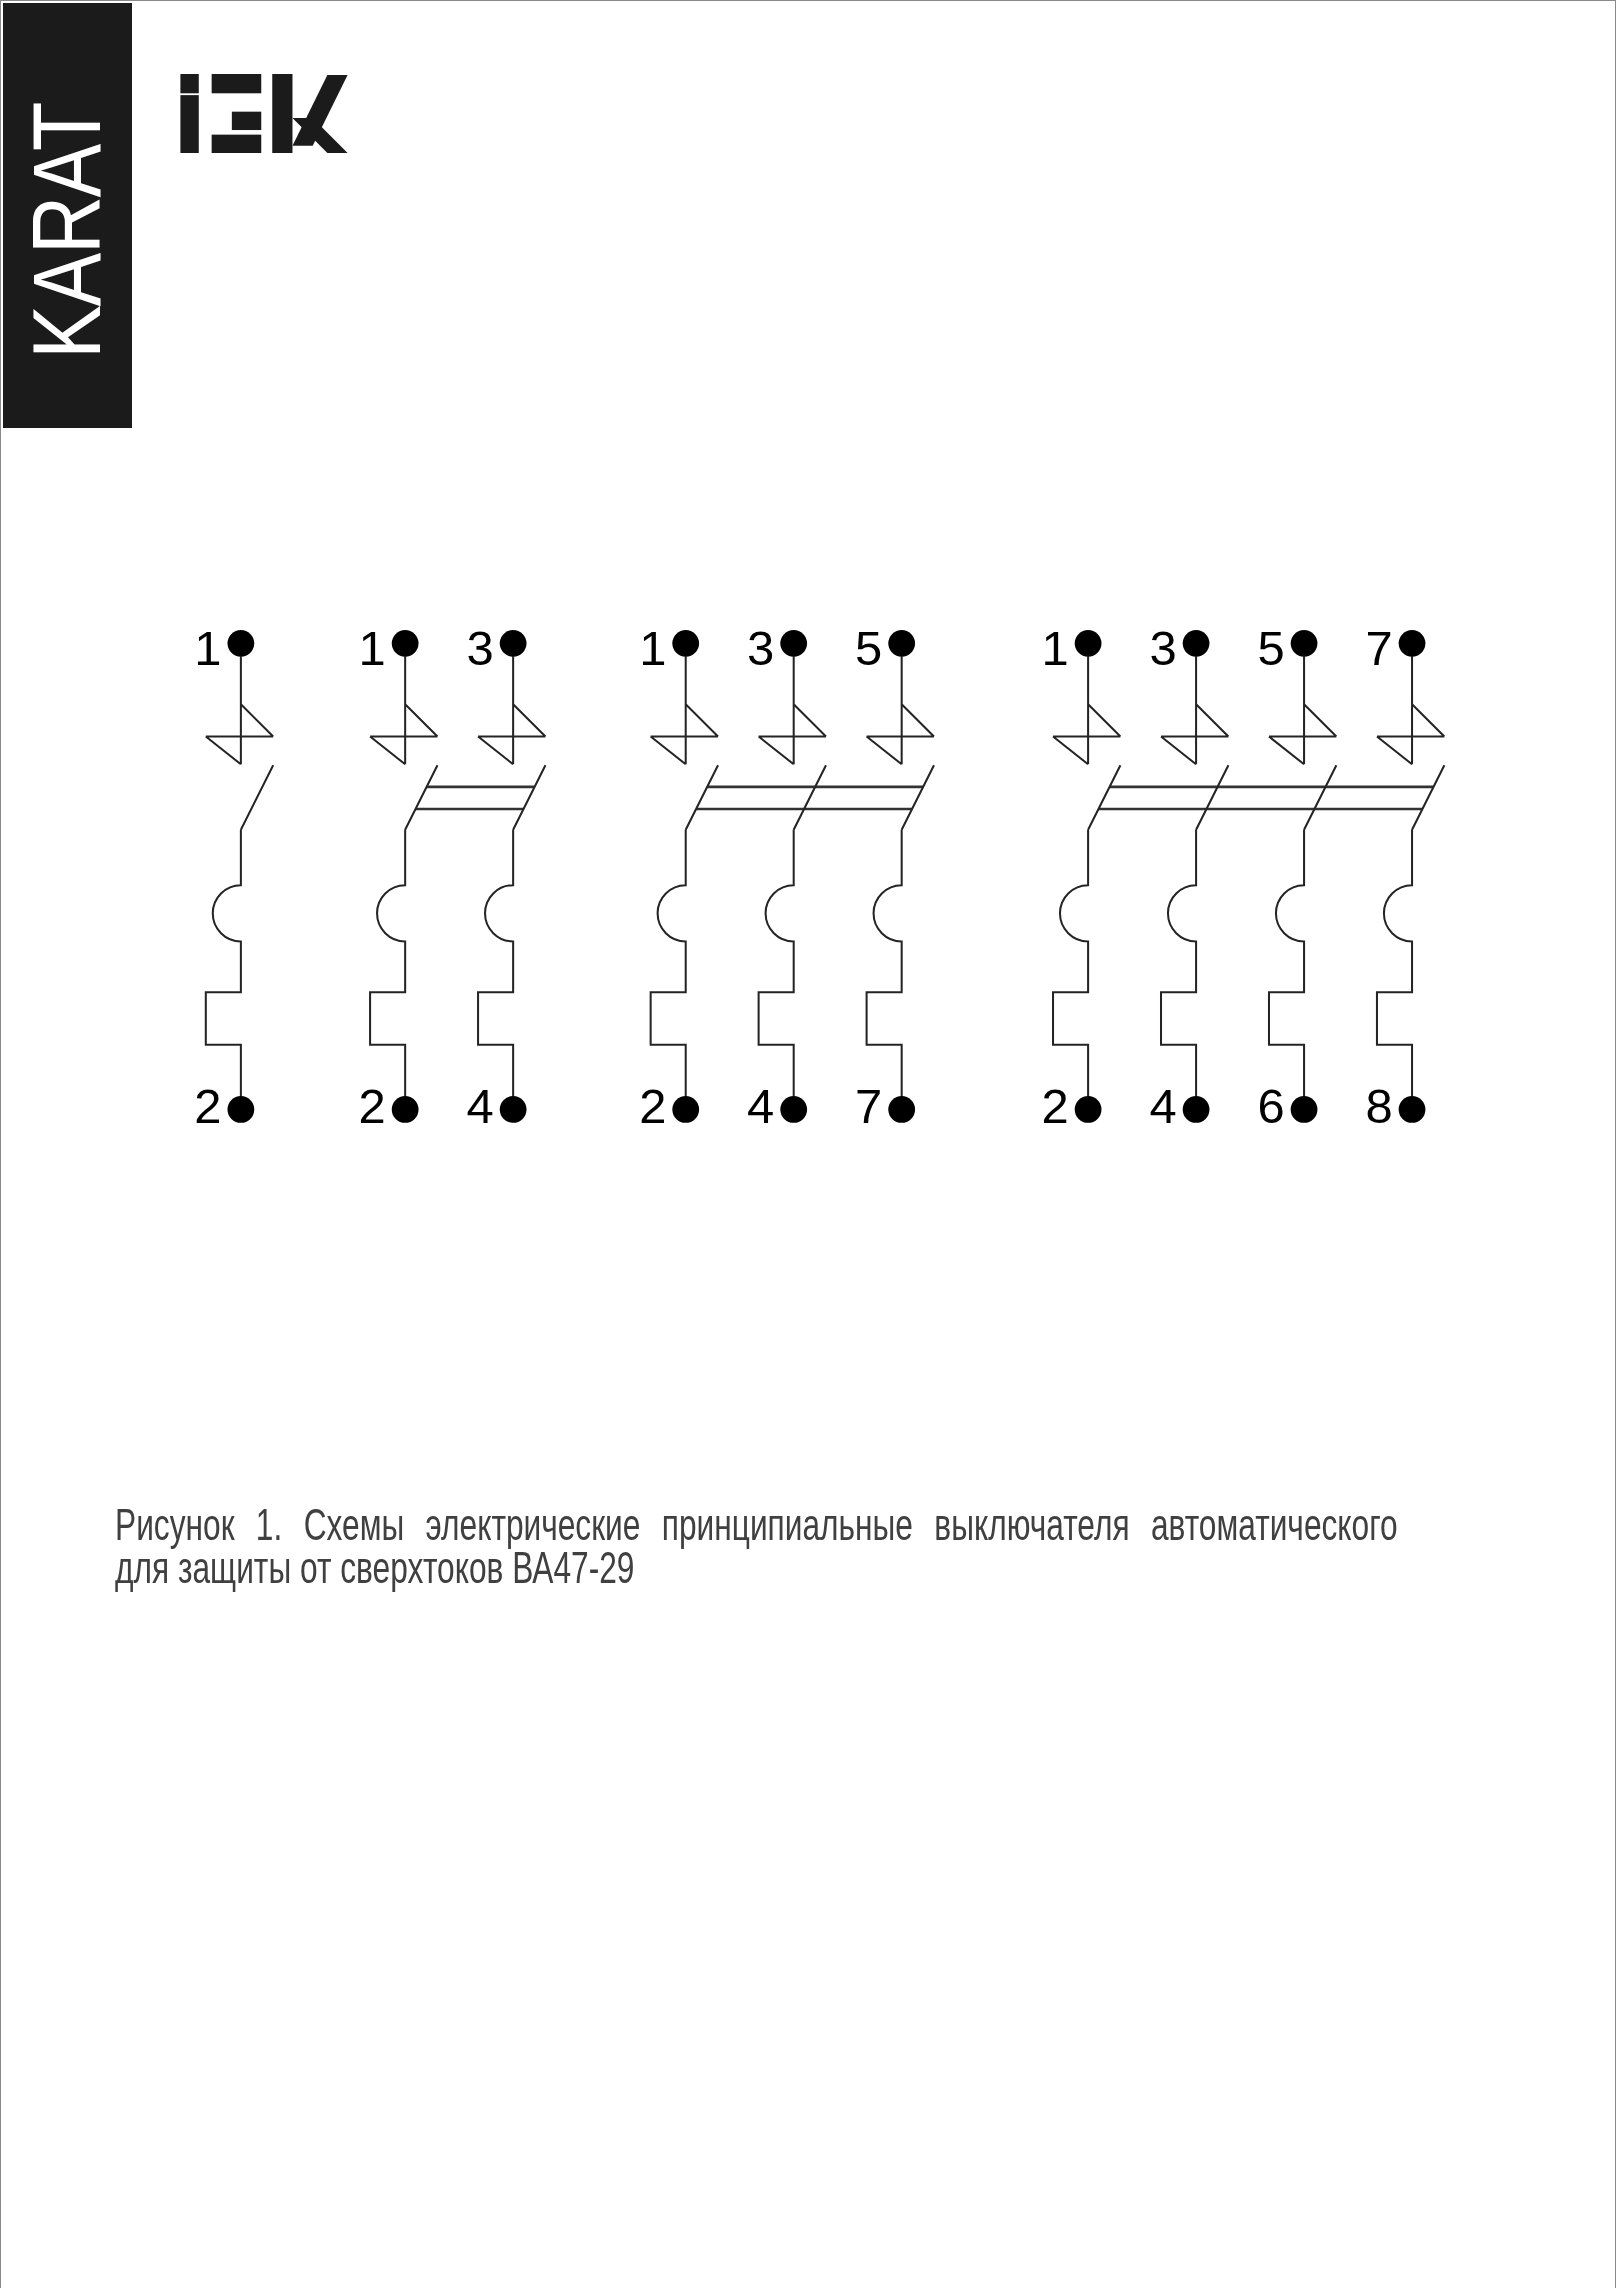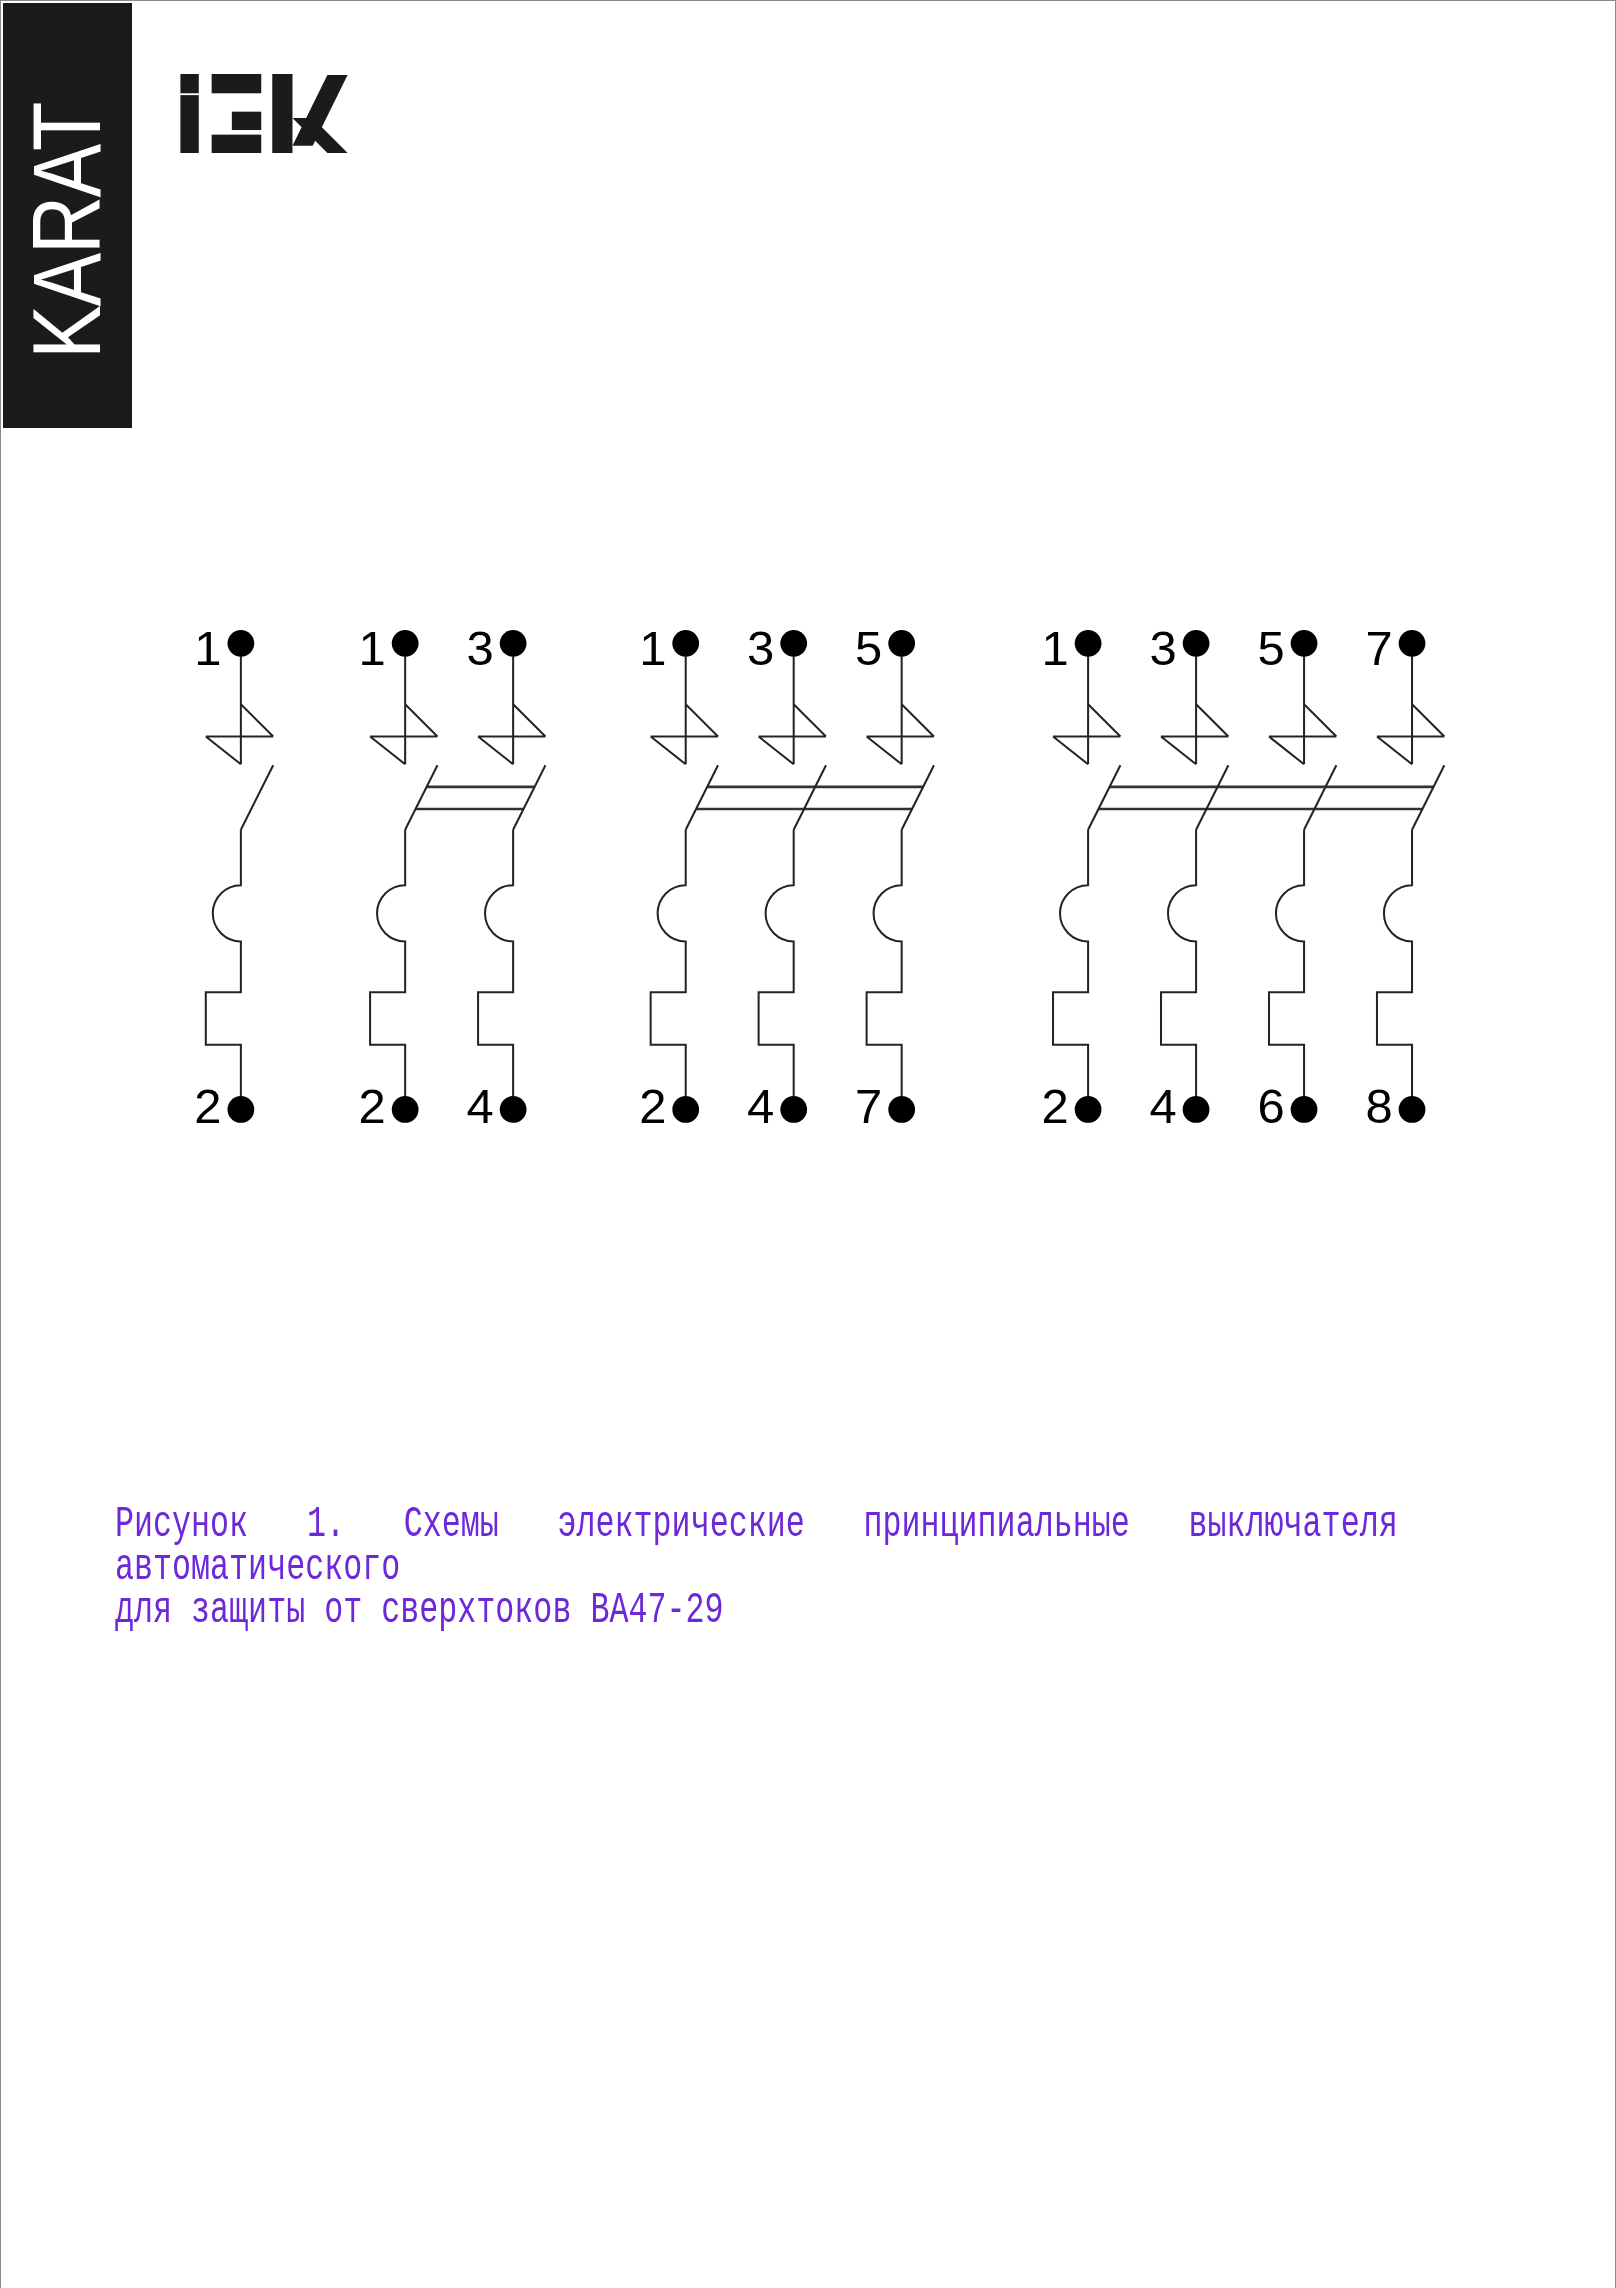--- a/index.html
+++ b/index.html
@@ -17,21 +17,21 @@
     overflow:visible;
   }
   .brand-box .karat{
     display:block;color:#ffffff;font-size:96px;font-weight:normal;
     letter-spacing:-1.8px;white-space:nowrap;margin-top:31px;
     transform:rotate(-90deg) scaleX(0.84);transform-origin:center center;
   }
   .iek-logo{position:absolute;left:180px;top:74px;}
   .schematic{position:absolute;left:0;top:0;}
   .caption{
-    position:absolute;left:115px;top:1503px;width:1283px;color:#6d28d9;font-family:Liberation Mono, monospace;
+    position:absolute;left:115px;top:1503px;width:1283px;color:#404040;
   }
   .caption-inner{
     width:1781px;transform:scaleX(0.7202);transform-origin:0 0;
     font-size:44px;line-height:43px;font-weight:normal;
   }
   .caption-line1{text-align:justify;text-align-last:justify;}
   .caption-line2{text-align:left;}
 </style>
 </head>
 <body>

